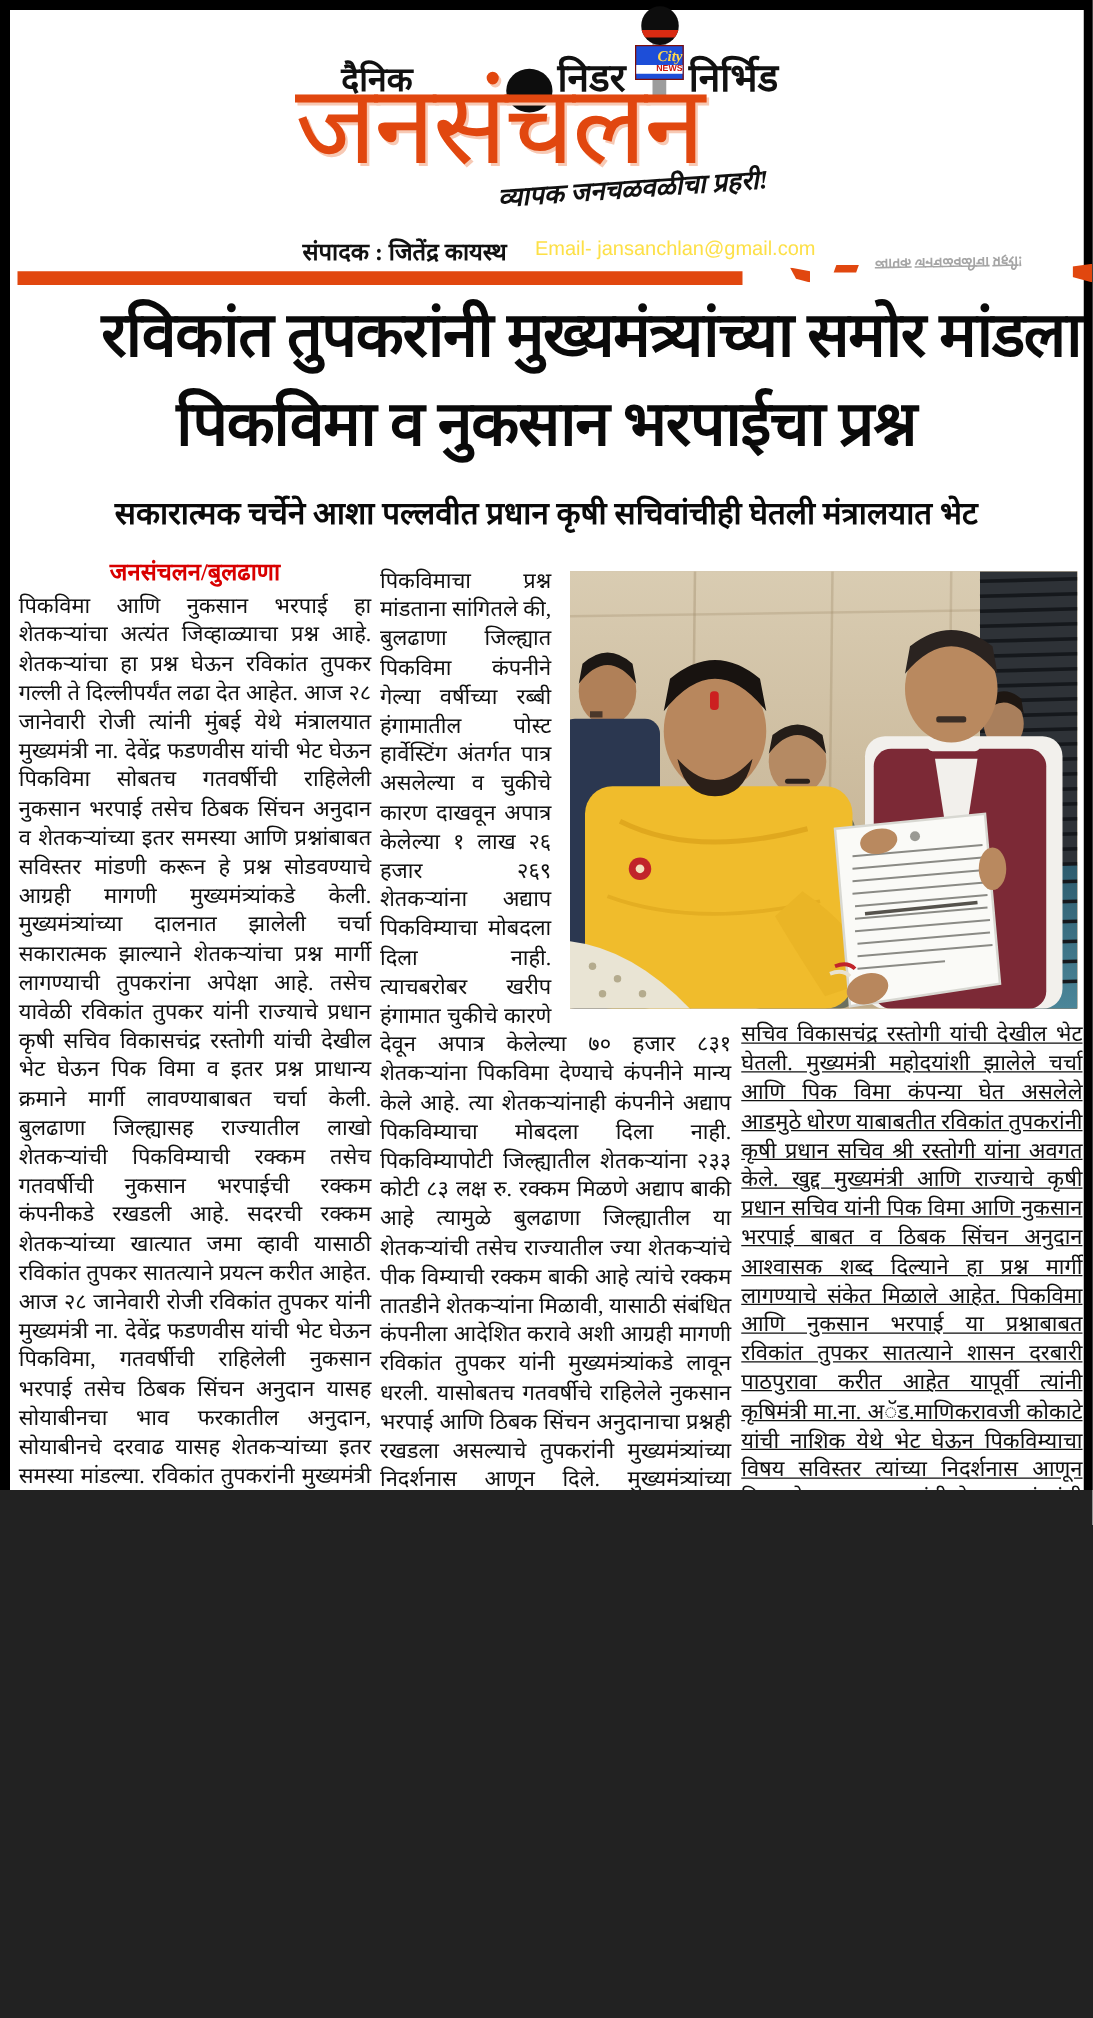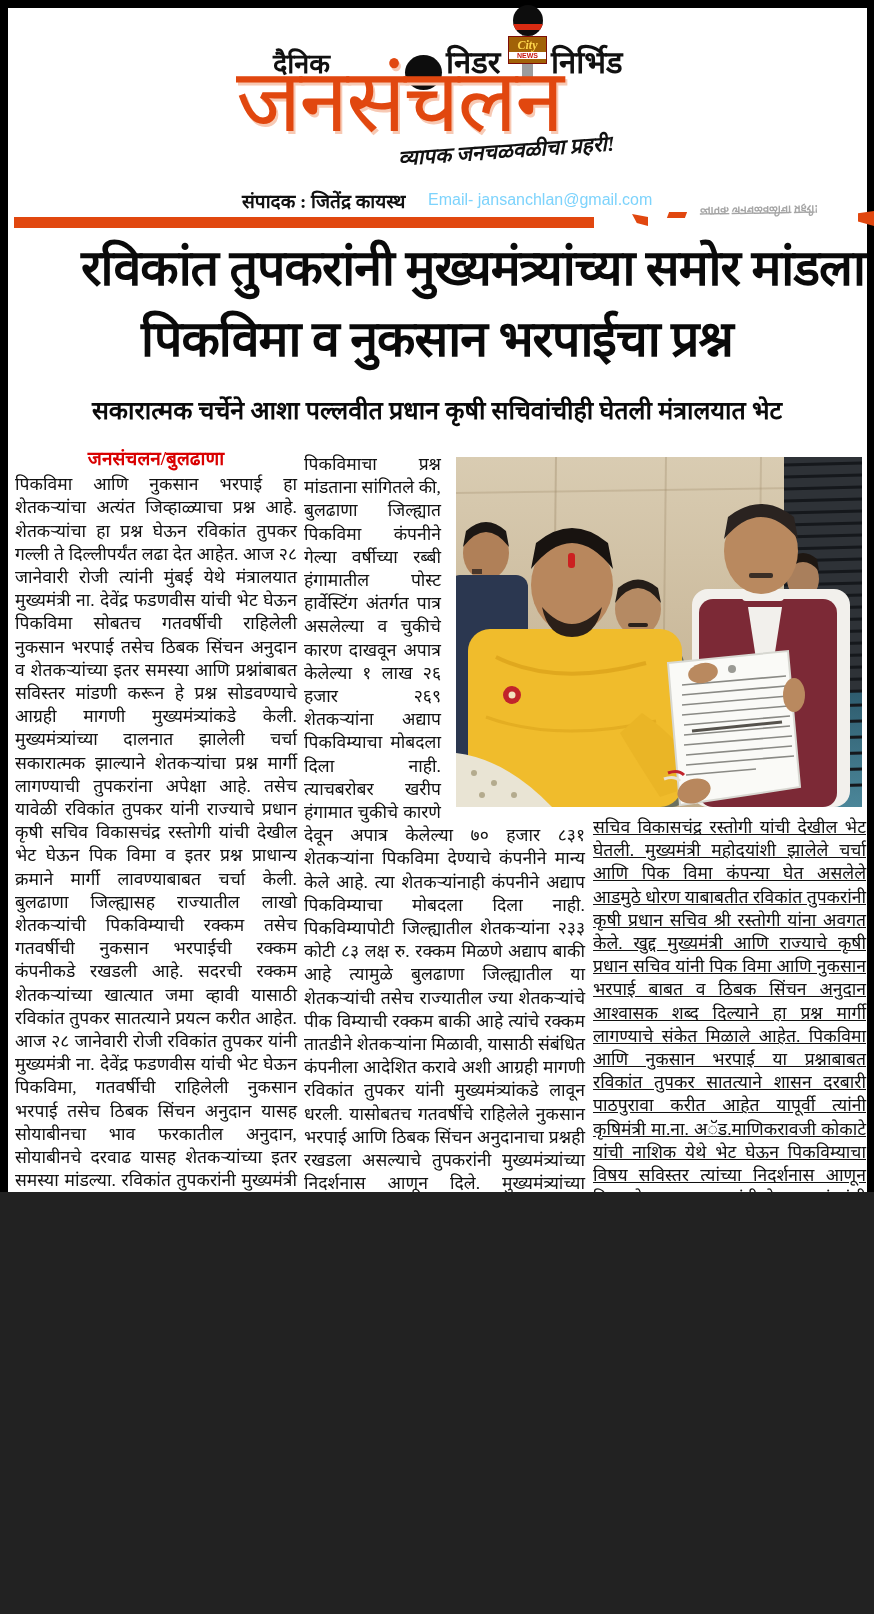--- a/index.html
+++ b/index.html
@@ -10,32 +10,32 @@
 
   
   .daily{left:273px;top:44px;font-size:27px;font-weight:700;color:#111;}
   .fearless{top:40px;font-size:31px;font-weight:700;color:#111;letter-spacing:0;}
   .fearless.l{left:446px;}
   .fearless.r{left:551px;}
   .mic2{left:405px;top:55px;width:37px;height:35px;background:#0d0d0d;border-radius:50%;}
   .mic-head{left:513px;top:5px;width:30px;height:31px;background:#0d0d0d;border-radius:50%;overflow:hidden;}
   .mic-band{position:absolute;left:0;top:19px;width:100%;height:6px;background:#d92b12;}
   .mic-stem{left:522px;top:34px;width:11px;height:46px;background:#9c9c9c;}
-  .city-badge{left:508px;top:36px;width:37px;height:26px;background:#a16207;border:1px solid #7d0d08;
-              text-align:center;line-height:1;}
+  .city-badge{left:508px;top:36px;width:37px;height:26px;background:#1d4ed8;border:1px solid #7d0d08;
+              text-align:right;line-height:1;}
   .city-top{display:block;font-style:italic;font-weight:700;color:#ffd84d;font-size:12px;margin-top:2px;
             font-family:"Liberation Serif",serif;}
   .city-bottom{display:block;background:#fff;color:#c8170f;font-weight:700;font-size:7px;
                font-family:"Liberation Sans",sans-serif;margin-top:1px;}
   .logo{left:236px;top:58px;font-size:88px;font-weight:400;color:#e1470f;letter-spacing:-2px;
         text-shadow:2px 3px 0 #f7c9b4;line-height:1;}
   .tagline{left:398px;top:136px;font-size:21px;font-weight:700;font-style:italic;color:#111;
            transform:rotate(-4deg);}
   .editor{left:242px;top:188px;font-size:19px;font-weight:700;color:#111;}
-  .email{left:428px;top:191px;font-size:16px;color:#7dd3fc;font-family:"Liberation Sans",sans-serif;}
+  .email{left:428px;top:191px;font-size:16px;color:#fde047;font-family:"Liberation Sans",sans-serif;}
   .redbar{left:14px;top:217px;width:580px;height:11px;background:#e1470f;}
   .rs{background:#e1470f;}
   .rsA{left:632px;top:214px;width:16px;height:12px;clip-path:polygon(0 0,100% 25%,100% 100%,30% 75%);}
   .rsB{left:668px;top:212px;width:18px;height:6px;transform:skewX(-20deg);}
   .rsC{left:858px;top:211px;width:16px;height:15px;clip-path:polygon(0 15%,100% 0,100% 100%,0 70%);}
   .corner-tagline{left:700px;top:203px;width:155px;font-size:11.5px;font-weight:700;color:#8f8f8f;
                   transform:scaleY(-1) rotate(1deg);opacity:.8;white-space:nowrap;}
 
   
   .hl{left:0;width:874px;text-align:center;color:#0a0a0a;font-weight:700;font-size:50px;line-height:1;

